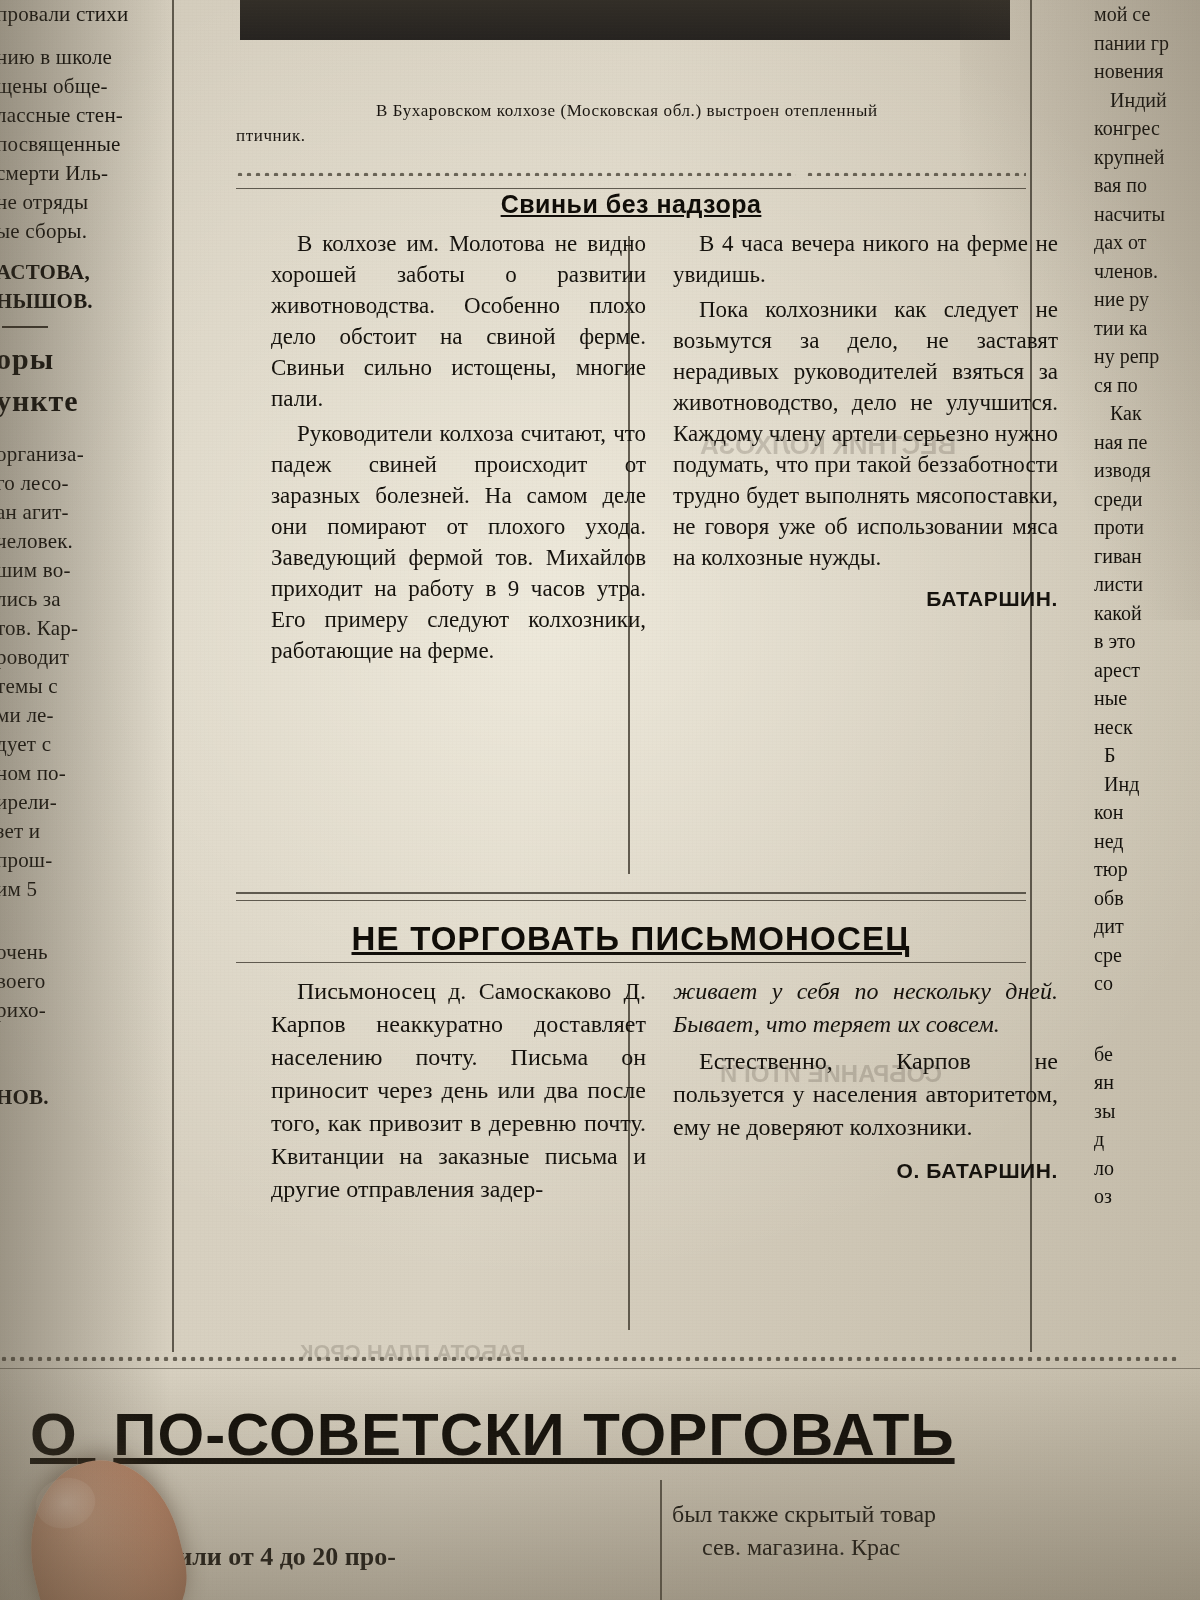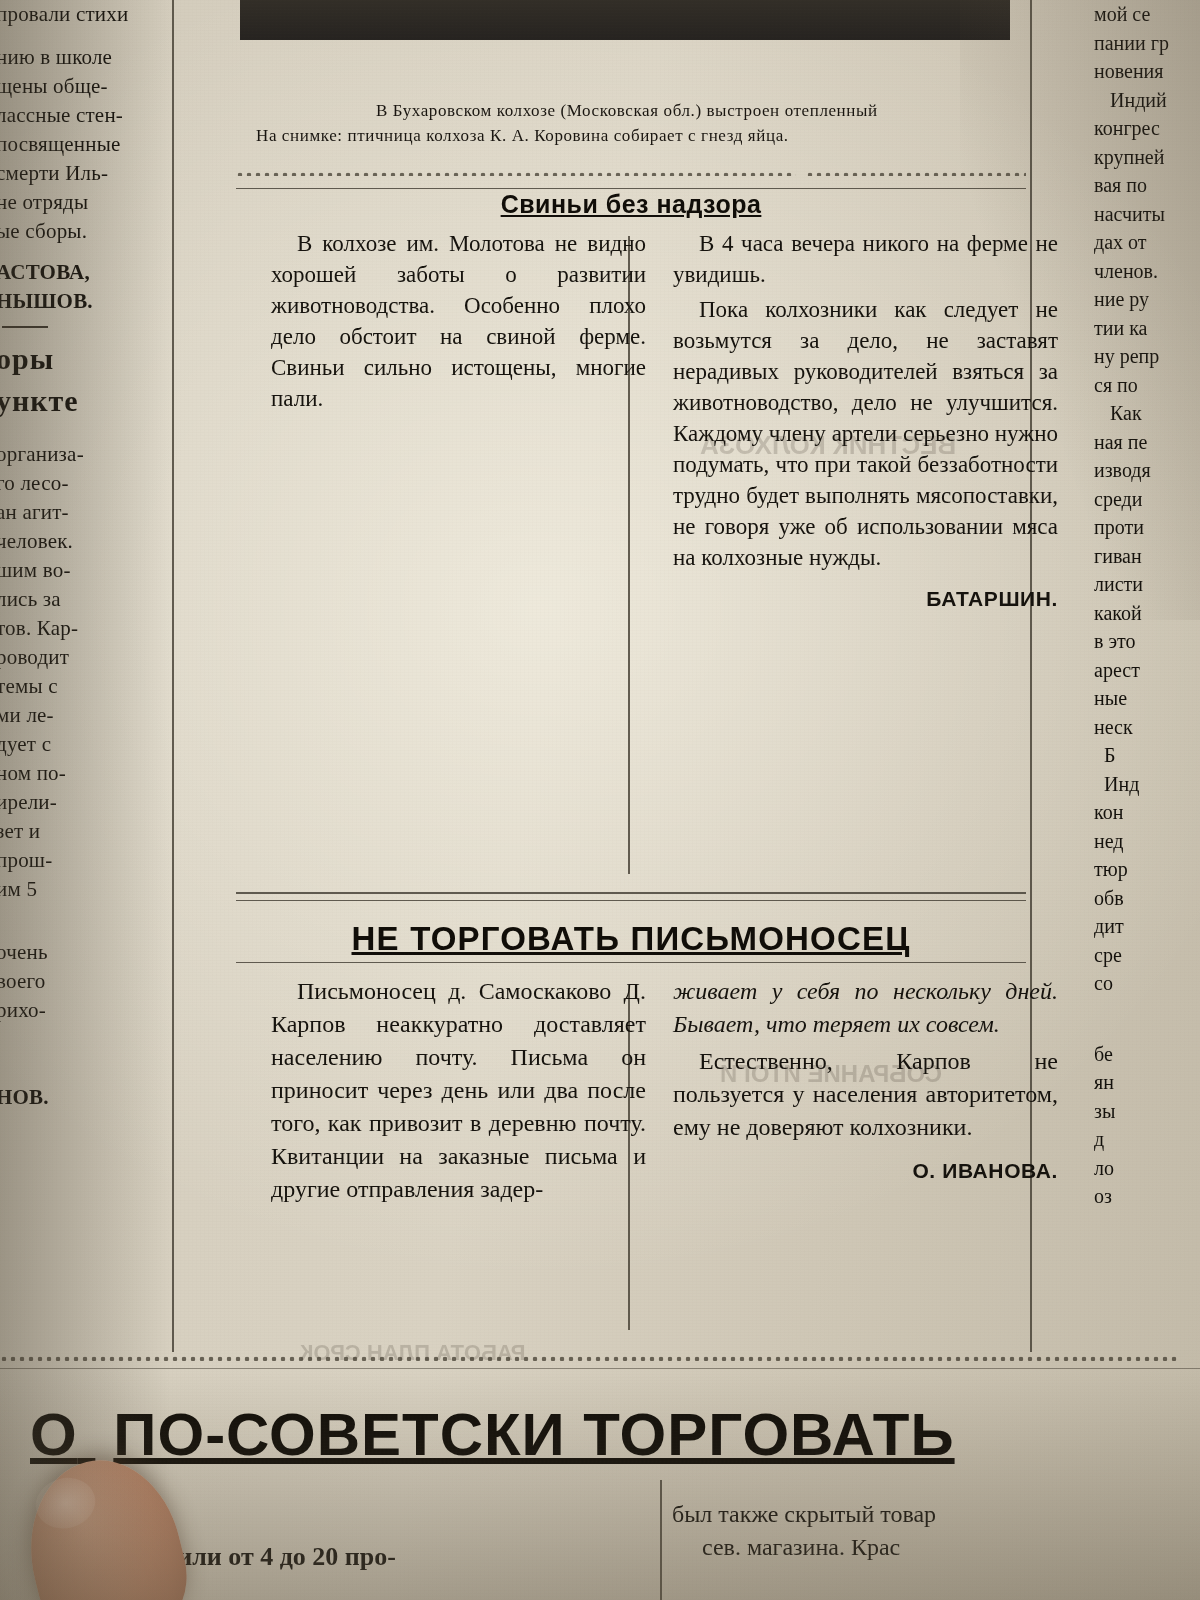--- a/index.html
+++ b/index.html
@@ -248,21 +248,21 @@
   <div id="paper"></div>
 
   <div class="ghost" style="left:700px; top:430px; font-size:26px;">ВЕСТНИК КОЛХОЗА</div>
   <div class="ghost" style="left:720px; top:1060px; font-size:24px;">СОБРАНИЕ ИТОГИ</div>
   <div class="ghost" style="left:300px; top:1340px; font-size:22px;">РАБОТА ПЛАН СРОК</div>
 
   <div id="photo"></div>
 
   <div id="caption">
     <div class="cap-line sp" style="padding-left:140px;">В Бухаровском колхозе (Московская обл.) выстроен отепленный</div>
-    <div class="cap-line sp" style="padding-left:20px;">На снимке: птичница колхоза К. А. Коровина собирает с гнезд яйца.</div>
+    <div class="cap-line sp">птичник.</div>
   </div>
   <div class="wave" style="left:236px; top:168px; width:560px;"></div>
   <div class="wave" style="left:806px; top:168px; width:220px;"></div>
 
   <div class="vrule" style="left:172px; top:0; height:1352px;"></div>
   <div class="vrule" style="left:1030px; top:0; height:1352px;"></div>
   <div class="vrule" style="left:628px; top:236px; height:638px;"></div>
   <div class="vrule" style="left:628px; top:985px; height:345px;"></div>
 
   <div class="hrule" style="left:236px; top:188px; width:790px; height:1px;"></div>
@@ -355,38 +355,39 @@
     <div class="line">зы</div>
     <div class="line">д</div>
     <div class="line">ло</div>
     <div class="line">оз</div>
   </div>
 
   <div class="headline" id="hl-svinyi">Свиньи без надзора</div>
 
   <div class="art" id="art1-l">
     <p class="first">В колхозе им. Молотова не видно хорошей заботы о развитии животноводства. Особенно плохо дело обстоит на свиной ферме. Свиньи сильно истощены, многие пали.</p>
+    <p>Руководители колхоза считают, что падеж свиней происходит от заразных болезней. На самом деле они помирают от плохого ухода. Заведующий фермой тов. Михайлов приходит на работу в 9 часов утра. Его примеру следуют колхозники, работающие на ферме.</p>
   </div>
 
   <div class="art" id="art1-r">
     <p class="first">В 4 часа вечера никого на ферме не увидишь.</p>
     <p>Пока колхозники как следует не возьмутся за дело, не заставят нерадивых руководителей взяться за животноводство, дело не улучшится. Каждому члену артели серьезно нужно подумать, что при такой беззаботности трудно будет выполнять мясопоставки, не говоря уже об использовании мяса на колхозные нужды.</p>
     <div class="signature">БАТАРШИН.</div>
   </div>
 
   <div class="headline" id="hl-pismonosec">НЕ ТОРГОВАТЬ ПИСЬМОНОСЕЦ</div>
 
   <div class="art" id="art2-l">
     <p class="first">Письмоносец д. Самоскаково Д. Карпов неаккуратно доставляет населению почту. Письма он приносит через день или два после того, как привозит в деревню почту. Квитанции на заказные письма и другие отправления задер-</p>
   </div>
 
   <div class="art" id="art2-r">
     <p class="noindent" style="text-indent:0;font-style:italic;">живает у себя по нескольку дней. Бывает, что теряет их совсем.</p>
     <p>Естественно, Карпов не пользуется у населения авторитетом, ему не доверяют колхозники.</p>
-    <div class="signature">О. ИВАНОВА.</div>
+    <div class="signature">О. БАТАРШИН.</div>
   </div>
 
   <div class="wave" style="left:0px; top:1352px; width:1180px; height:10px;"></div>
   <div class="hrule" style="left:0px; top:1368px; width:1200px; height:1px; opacity:0.5;"></div>
 
   <div class="headline" id="hl-torgovat">
     <span>О</span>
     <span style="display:inline-block; width:18px;"></span><span>ПО-СОВЕТСКИ ТОРГОВАТЬ</span>
   </div>
 

